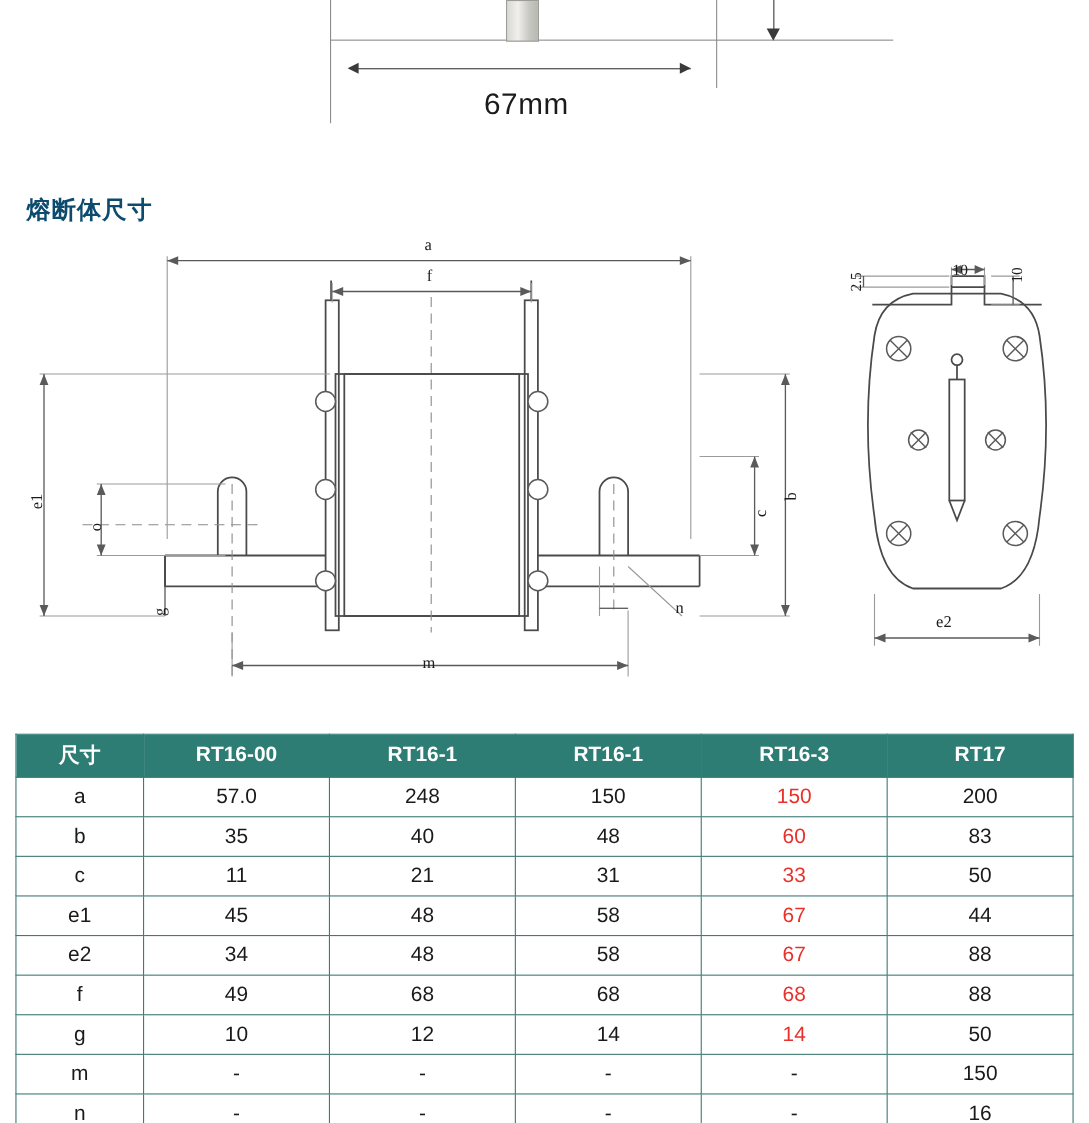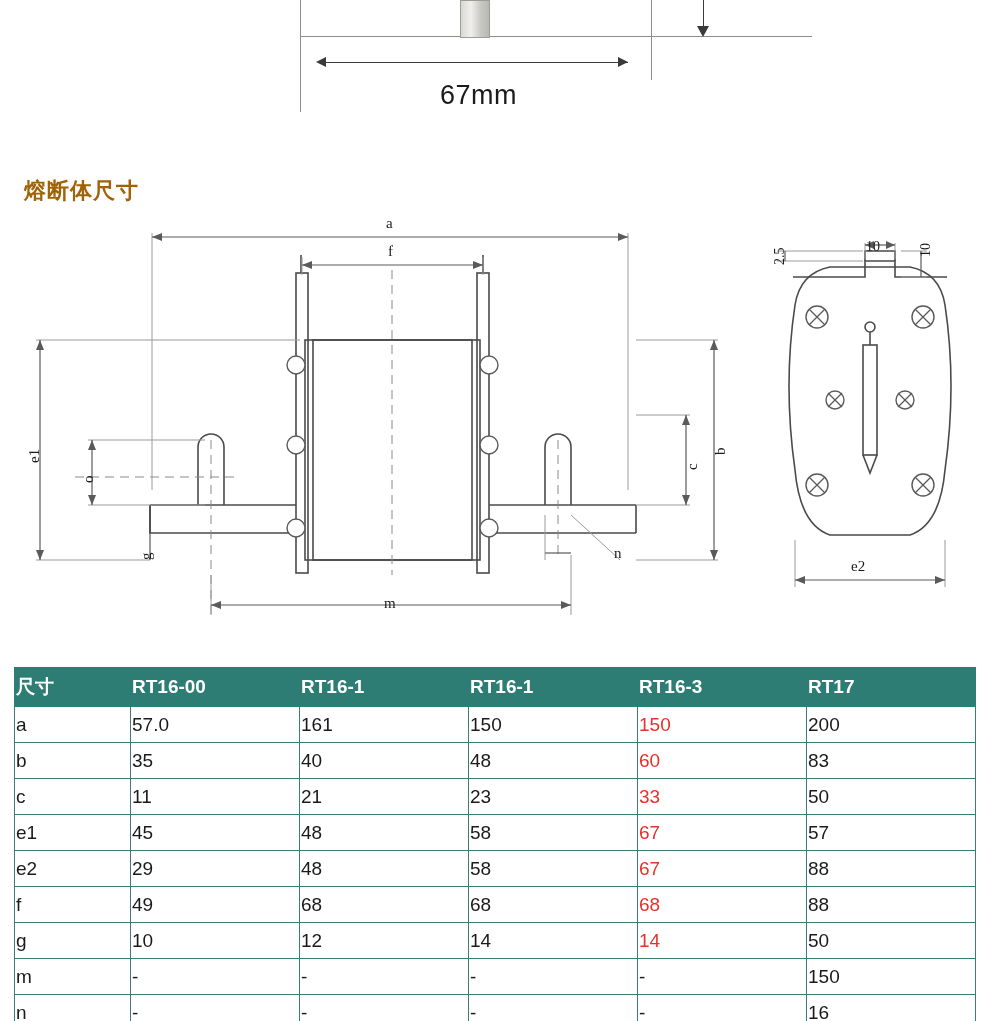--- a/index.html
+++ b/index.html
@@ -34,39 +34,39 @@
   .arrowR{position:absolute;left:618px;top:57px;width:0;height:0;
     border-top:5px solid transparent;border-bottom:5px solid transparent;border-left:10px solid #3a3a3a;}
   .label67{position:absolute;left:440px;top:80px;font-size:27px;color:#1b1b1b;letter-spacing:.5px;}
 
   .downarrow-line{position:absolute;left:703px;top:0px;width:1px;height:30px;background:#3a3a3a;}
   .downarrow-head{position:absolute;left:697px;top:26px;width:0;height:0;
     border-left:6px solid transparent;border-right:6px solid transparent;border-top:11px solid #3a3a3a;}
 
   
   .section-title{
-    position:absolute;left:24px;top:176px;font-size:22px;font-weight:bold;color:#a16207;
+    position:absolute;left:24px;top:176px;font-size:22px;font-weight:bold;color:#0c4a6e;
     letter-spacing:1px;
   }
 
   
   .drawing{position:absolute;left:0;top:215px;width:990px;height:425px;}
 
   .dim-label{position:absolute;font-size:15px;color:#1b1b1b;font-family:"Liberation Serif",serif;}
   .dim-label.rot{transform:rotate(-90deg);transform-origin:left top;}
 
   
   table{
     position:absolute;left:14px;top:667px;width:962px;
     border-collapse:collapse;
     font-family:"Liberation Sans", sans-serif;
   }
   th,td{
     border:1px solid #3f7a74;
-    text-align:left;
+    text-align:center;
     font-size:19px;
     height:33px;
     color:#1a1a1a;
   }
   thead th{
     background:#2e7d75;
     color:#ffffff;
     font-weight:bold;
     font-size:19px;
     height:36px;
@@ -290,52 +290,52 @@
         <th>RT16-1</th>
         <th>RT16-1</th>
         <th>RT16-3</th>
         <th>RT17</th>
       </tr>
     </thead>
     <tbody>
       <tr>
         <td>a</td>
         <td>57.0</td>
-        <td>161</td>
+        <td>248</td>
         <td>150</td>
         <td class="hl">150</td>
         <td>200</td>
       </tr>
       <tr>
         <td>b</td>
         <td>35</td>
         <td>40</td>
         <td>48</td>
         <td class="hl">60</td>
         <td>83</td>
       </tr>
       <tr>
         <td>c</td>
         <td>11</td>
         <td>21</td>
-        <td>23</td>
+        <td>31</td>
         <td class="hl">33</td>
         <td>50</td>
       </tr>
       <tr>
         <td>e1</td>
         <td>45</td>
         <td>48</td>
         <td>58</td>
         <td class="hl">67</td>
-        <td>57</td>
+        <td>44</td>
       </tr>
       <tr>
         <td>e2</td>
-        <td>29</td>
+        <td>34</td>
         <td>48</td>
         <td>58</td>
         <td class="hl">67</td>
         <td>88</td>
       </tr>
       <tr>
         <td>f</td>
         <td>49</td>
         <td>68</td>
         <td>68</td>

